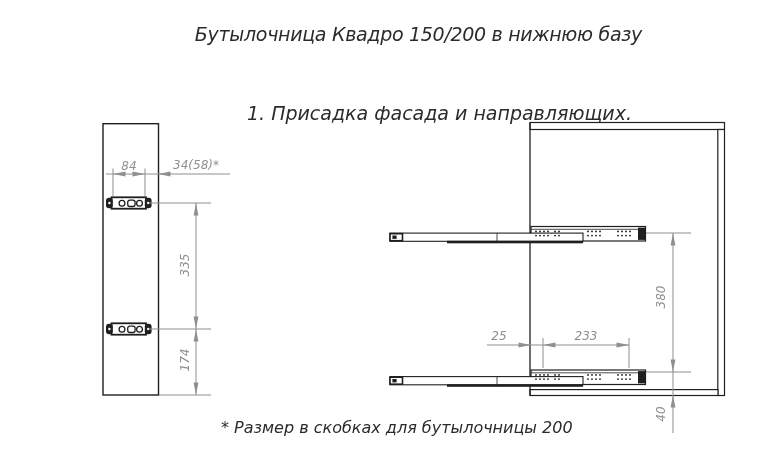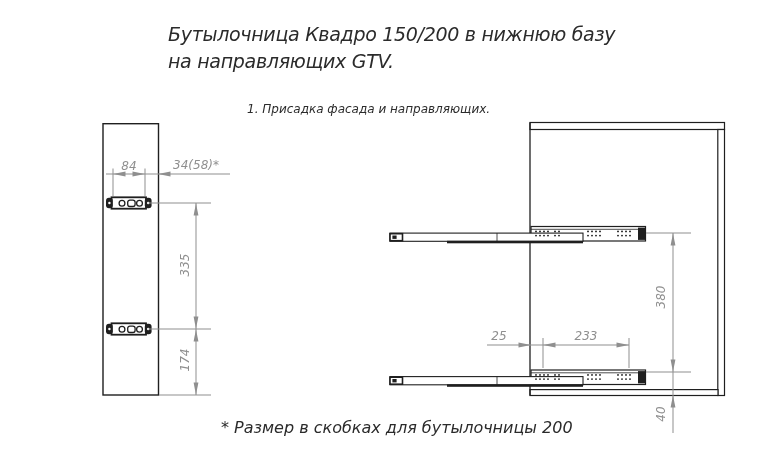--- a/index.html
+++ b/index.html
@@ -8,28 +8,28 @@
     --bg:#ffffff;
     --txt:#2b2b2b;
   }
   html,body{margin:0;padding:0;background:#fff;}
   .page{
     position:relative;width:775px;height:459px;overflow:hidden;
     background:var(--bg);
     font-family:"DejaVu Sans",sans-serif;
   }
   .title{
-    position:absolute;left:168px;top:21px;width:474px;text-align:left;
+    position:absolute;left:168px;top:21px;width:474px;text-align:right;
     font-style:italic;font-size:19px;letter-spacing:-0.3px;
     color:var(--txt);line-height:1.4;white-space:nowrap;
   }
   .title .t2{padding-right:30px;}
   .subtitle{
     position:absolute;left:247px;top:102px;
-    font-style:italic;font-size:12px;color:var(--txt);white-space:nowrap;
+    font-style:italic;font-size:19px;color:var(--txt);white-space:nowrap;
   }
   .footnote{
     position:absolute;left:221px;top:418px;
     font-style:italic;font-size:16px;color:var(--txt);white-space:nowrap;
   }
   svg.draw{position:absolute;left:0;top:0;}
   
   .ln{stroke:var(--outline);fill:none;}
   .fw{fill:#ffffff;stroke:var(--outline);}
   .fb{fill:var(--outline);stroke:none;}
@@ -38,21 +38,20 @@
   .da{fill:var(--dim);stroke:none;}
   .dt{fill:var(--dim);font-family:"DejaVu Sans",sans-serif;font-style:italic;font-size:12px;}
 </style>
 </head>
 <body>
 
 <div class="page">
 
   <div class="title">
     <div>Бутылочница Квадро 150/200 в нижнюю базу</div>
-    <div class="t2">на направляющих GTV.</div>
   </div>
 
   <div class="subtitle">1. Присадка фасада и направляющих.</div>
 
   <div class="footnote">* Размер в скобках для бутылочницы 200</div>
 
   <svg class="draw" width="775" height="459" viewBox="0 0 775 459">
 
     <defs>
 

